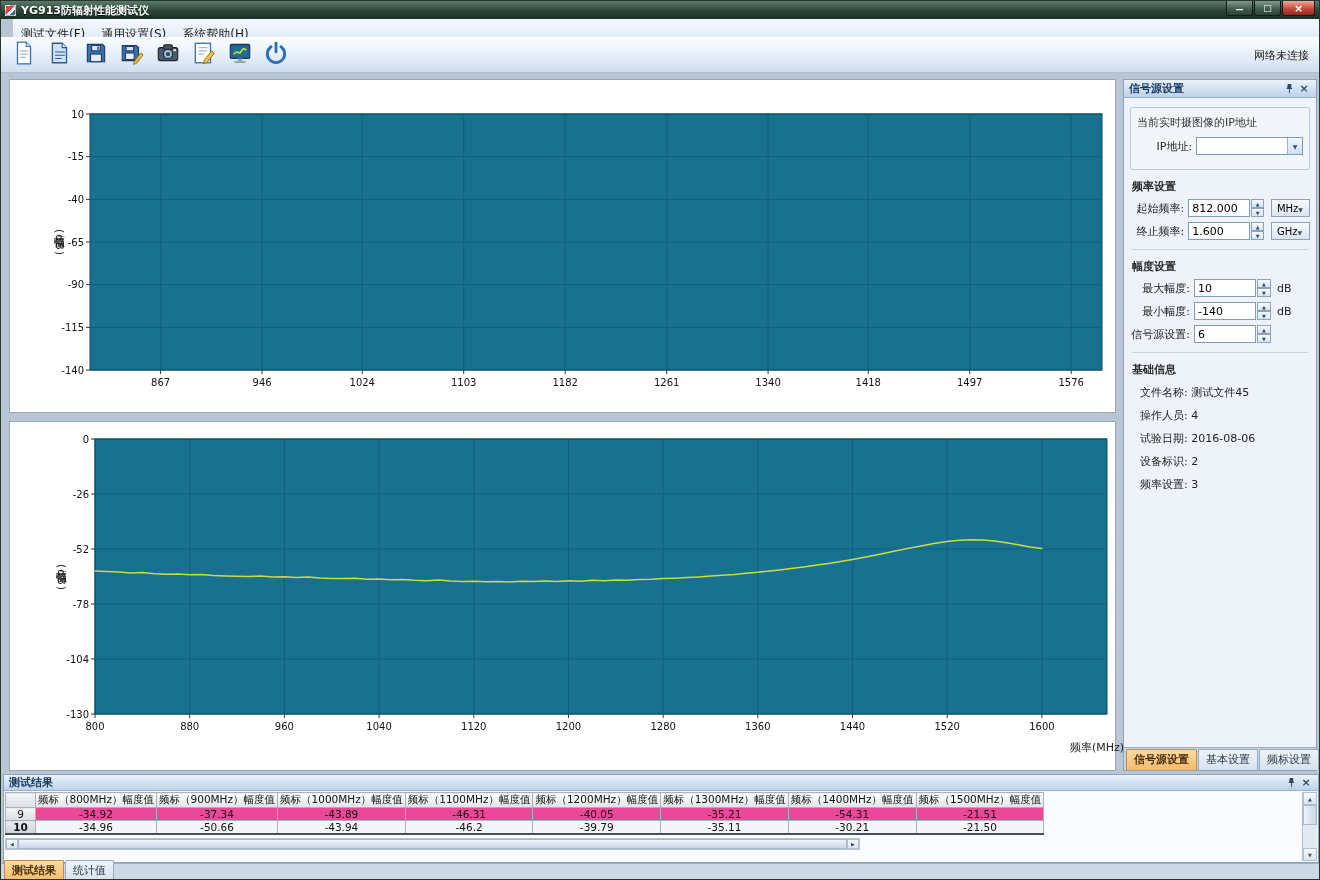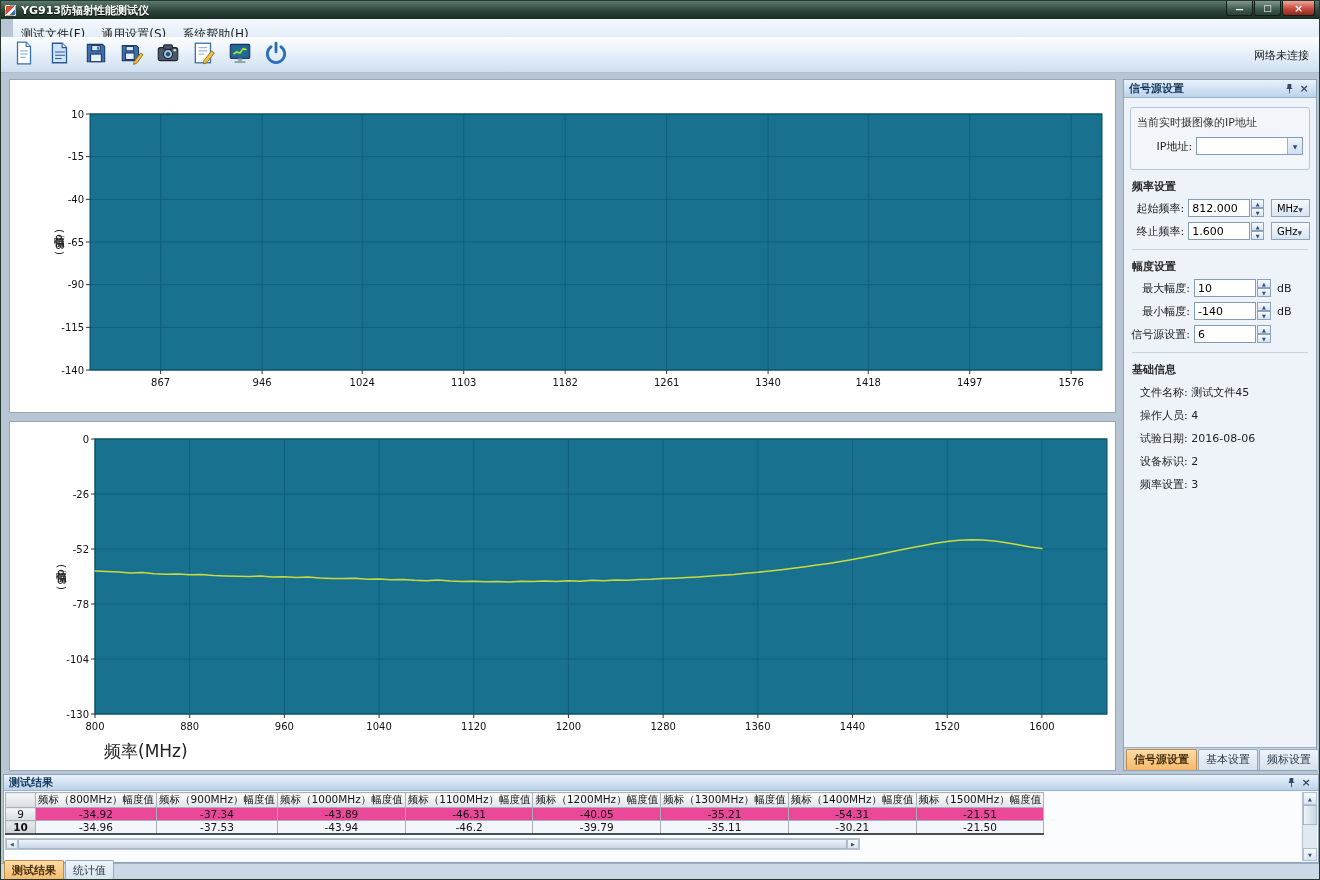--- a/index.html
+++ b/index.html
@@ -36,21 +36,21 @@
 
   
   .chart-panel{position:absolute;background:#fff;border:1px solid #9aa7b3;}
   #panel-top{left:8px;top:78px;width:1107px;height:334px;}
   #panel-bottom{left:8px;top:420px;width:1107px;height:350px;}
   .chart-panel svg{position:absolute;left:0;top:0;font-family:"DejaVu Sans",sans-serif;}
   .ylabel-wrap{position:absolute;width:16px;display:flex;align-items:center;justify-content:center;}
   #panel-top .ylabel-wrap{left:40px;top:34px;height:256px;}
   #panel-bottom .ylabel-wrap{left:42px;top:17px;height:275px;}
   .ylabel-text{writing-mode:vertical-rl;font-size:11px;color:#222;letter-spacing:1px;}
-  .xlabel{position:absolute;left:94px;width:1012px;top:318px;text-align:left;font-size:17px;color:#222;}
+  .xlabel{position:absolute;left:102px;width:1012px;top:318px;text-align:right;font-size:11px;color:#222;}
 
   
   .dock-header{height:18px;background:linear-gradient(#eaf2fb,#bcd2ea);border-bottom:1px solid #9ab2cc;
     display:flex;align-items:center;padding:0 5px;font-size:11px;color:#173a5e;font-weight:bold;}
   .dock-header .spacer{flex:1;}
   .dock-icon{width:14px;height:14px;display:flex;align-items:center;justify-content:center;
     font-size:10px;color:#2e4a66;cursor:pointer;margin-left:1px;}
   .dock-icon.close-x::after{content:"×";font-size:11px;font-weight:bold;}
 
   .right-dock{position:absolute;left:1122px;top:78px;width:194px;height:692px;
@@ -472,21 +472,21 @@
             <td>-43.89</td>
             <td>-46.31</td>
             <td>-40.05</td>
             <td>-35.21</td>
             <td>-54.31</td>
             <td>-21.51</td>
           </tr>
           <tr class="selected">
             <td class="rowhdr">10</td>
             <td>-34.96</td>
-            <td>-37.53</td>
+            <td>-50.66</td>
             <td>-43.94</td>
             <td>-46.2</td>
             <td>-39.79</td>
             <td>-35.11</td>
             <td>-30.21</td>
             <td>-21.50</td>
           </tr>
         </tbody>
       </table>
       <div class="hscroll">

